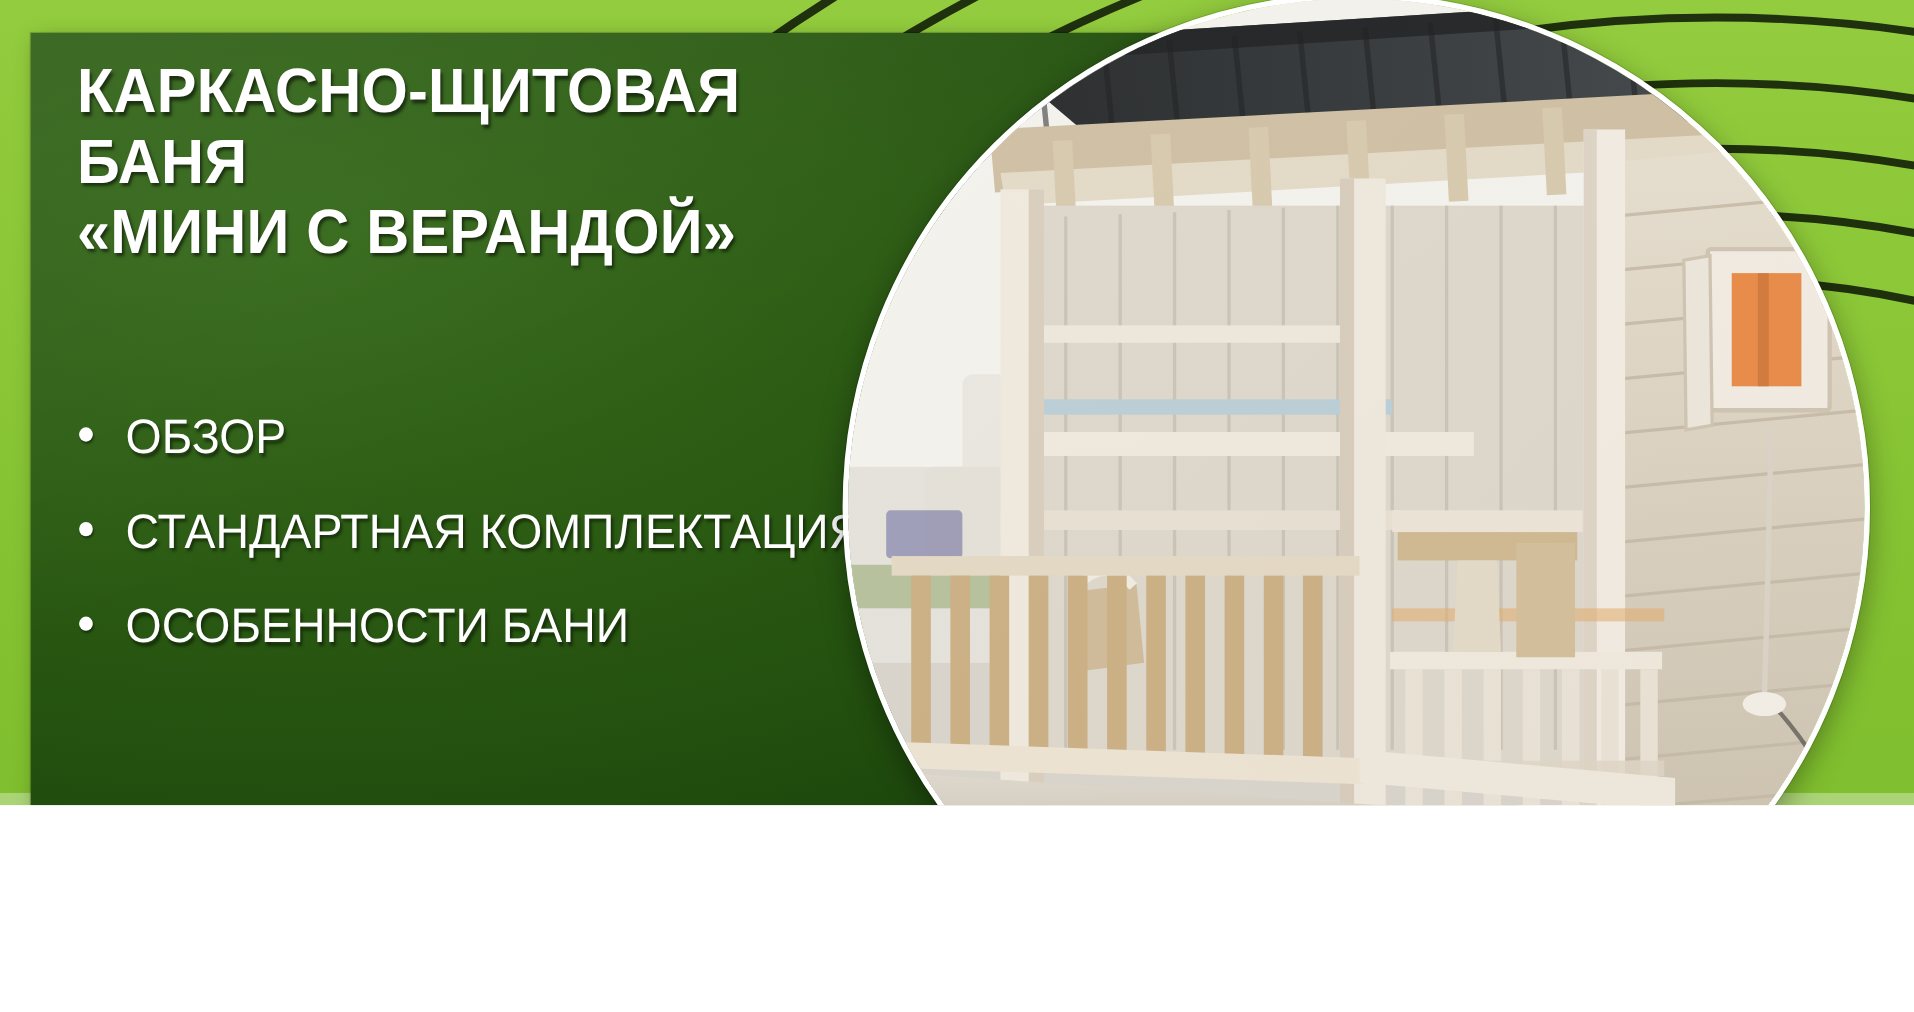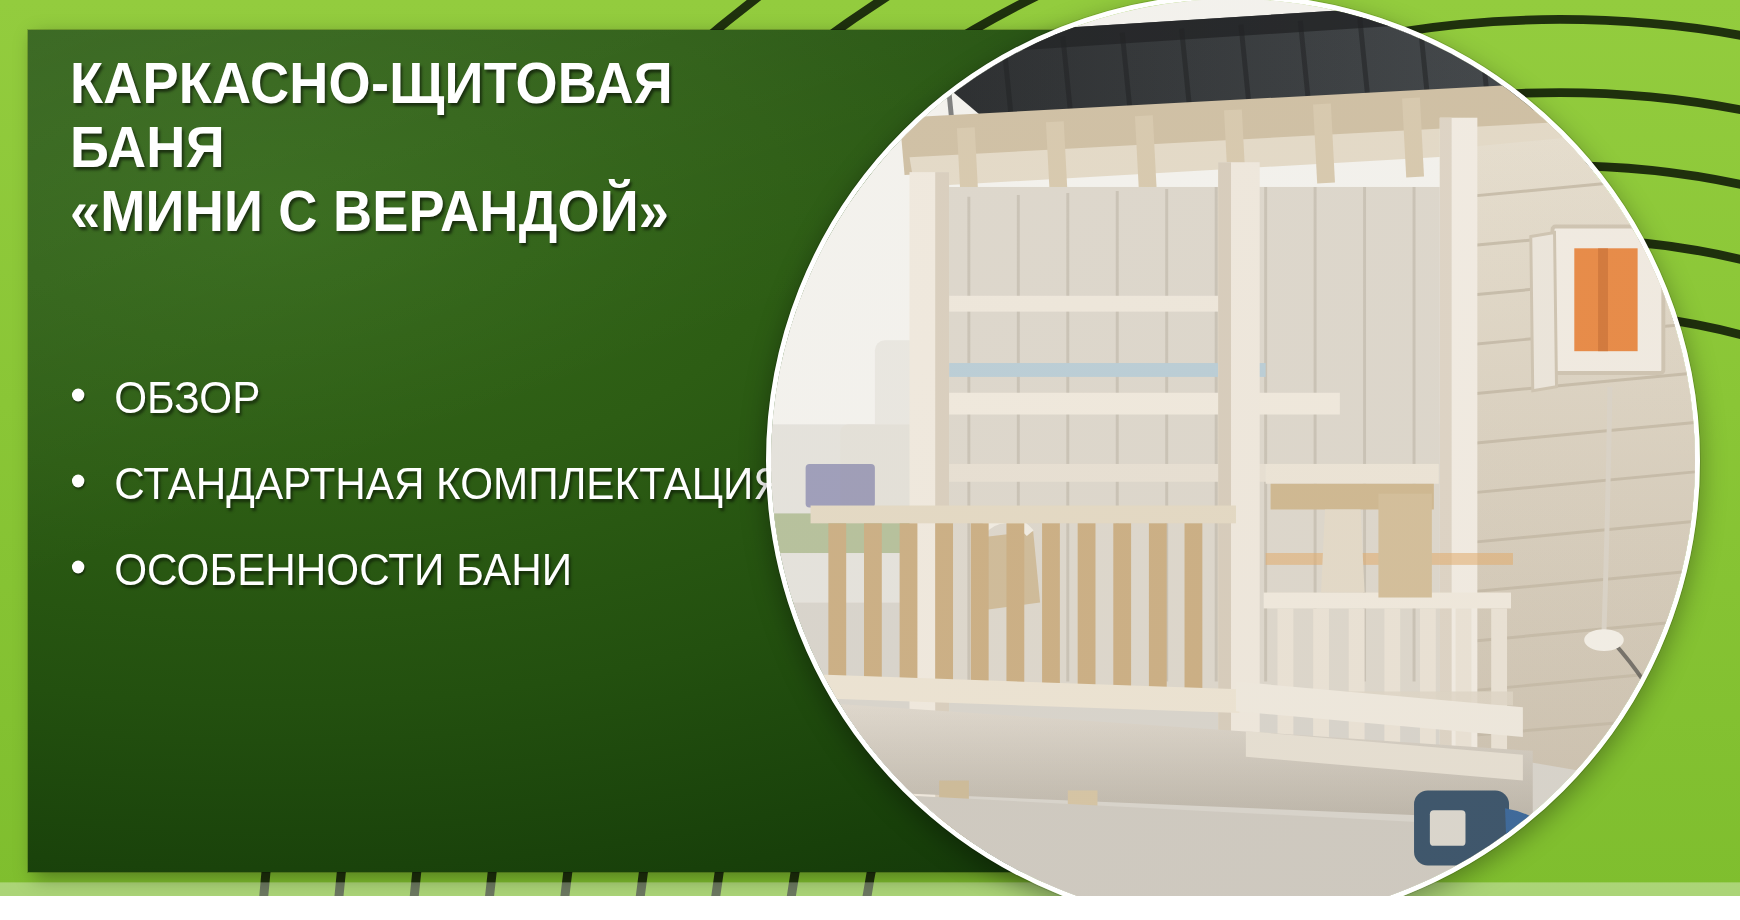--- a/index.html
+++ b/index.html
@@ -1,20 +1,20 @@
 <!DOCTYPE html>
 <html><head>
 <meta charset="utf-8">
 <style>
   html,body{margin:0;padding:0;background:#ffffff;}
   body{font-family:"Liberation Sans","DejaVu Sans",sans-serif;}
 
   #slide{
     position:relative;
-    width:1740px;height:896px;
+    width:1740px;height:732px;
     overflow:hidden;
     background:#8fc93a;
   }
 
   
   .bg-green{
     position:absolute;inset:0;
     background:linear-gradient(180deg,#93cc3e 0%,#8ac636 45%,#7fbe2e 100%);
   }
   .arcs{position:absolute;inset:0;}

